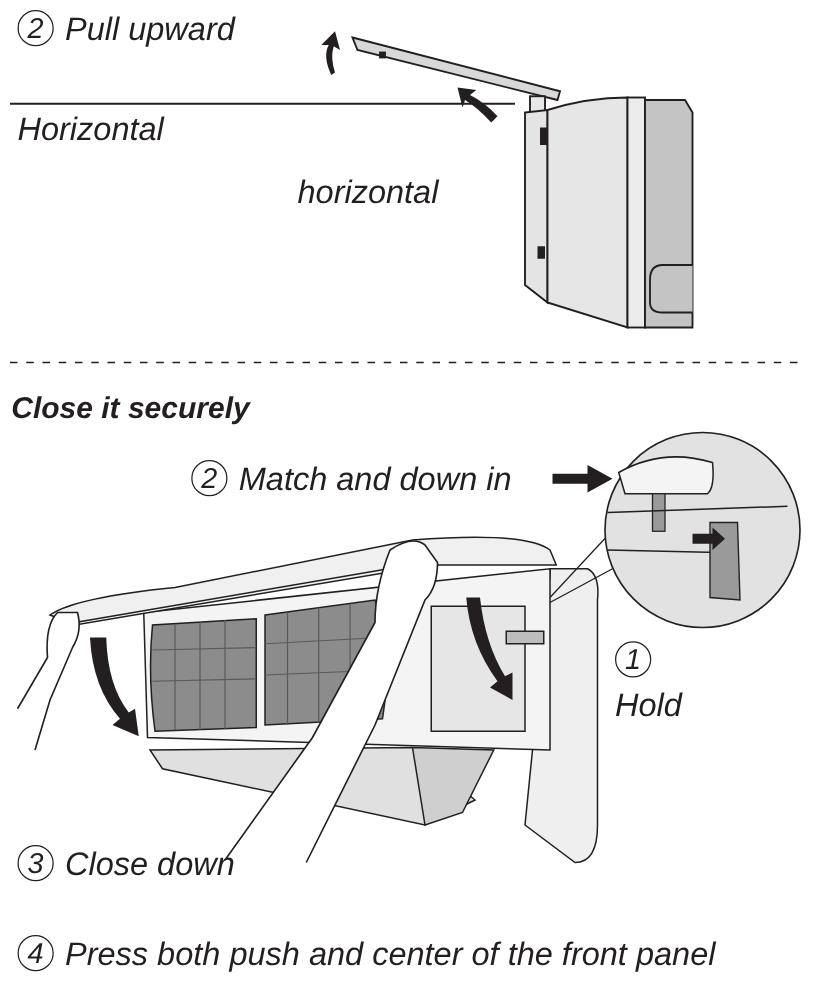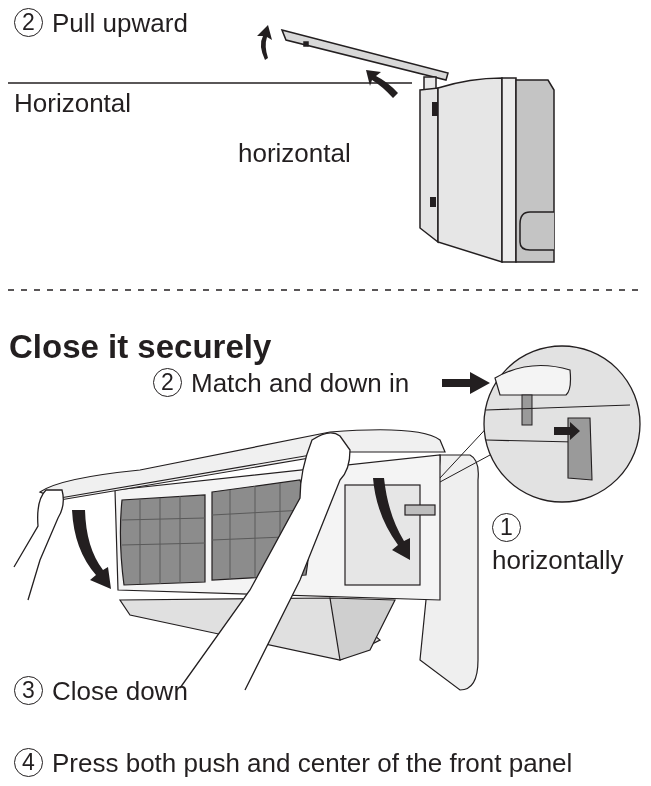--- a/index.html
+++ b/index.html
@@ -1,23 +1,23 @@
 <!DOCTYPE html>
 <html><head>
 <meta charset="utf-8">
 <style>
   html, body { margin: 0; padding: 0; background: #ffffff; }
   body { width: 651px; height: 786px; position: relative; overflow: hidden;
          font-family: "Liberation Sans", sans-serif; color: #231f20; }
-  .abs { position: absolute; }
+  .abs { position: absolute; font-style: italic; }
   .txt { font-size: 26px; line-height: 30px; white-space: nowrap; }
   .circ { display: inline-block; width: 27px; height: 27px; border: 1.6px solid #231f20;
           border-radius: 50%; text-align: center; line-height: 27px; font-size: 23px;
           box-sizing: content-box; margin-right: 9px; vertical-align: middle; position: relative; top: -3px; }
-  .heading { font-size: 33px; font-weight: bold; margin-top: 20px; }
+  .heading { font-size: 24px; font-weight: bold; }
   svg { position: absolute; left: 0; top: 0; }
 </style>
 </head>
 <body>
 
 <svg width="651" height="786" viewBox="0 0 651 786">
 
   <line x1="8" y1="83" x2="412" y2="83" stroke="#231f20" stroke-width="1.5"></line>
 
   <g stroke="#231f20" stroke-width="1.5">
@@ -107,21 +107,21 @@
 </div>
 
 <div class="abs txt heading" style="left:9px; top:312px;">Close it securely</div>
 
 <div class="abs txt" style="left:153px; top:368px;">
   <span class="circ">2</span><span>Match and down in</span>
 </div>
 
 <div class="abs" style="left:492px; top:513px;">
   <div class="txt"><span class="circ" style="margin-right:0;">1</span></div>
-  <div class="txt">horizontally</div>
+  <div class="txt" style="margin-top:4px;">Hold</div>
 </div>
 
 <div class="abs txt" style="left:14px; top:676px;">
   <span class="circ">3</span><span>Close down</span>
 </div>
 
 <div class="abs txt" style="left:14px; top:748px;">
   <span class="circ">4</span><span>Press both push and center of the front panel</span>
 </div>
 

